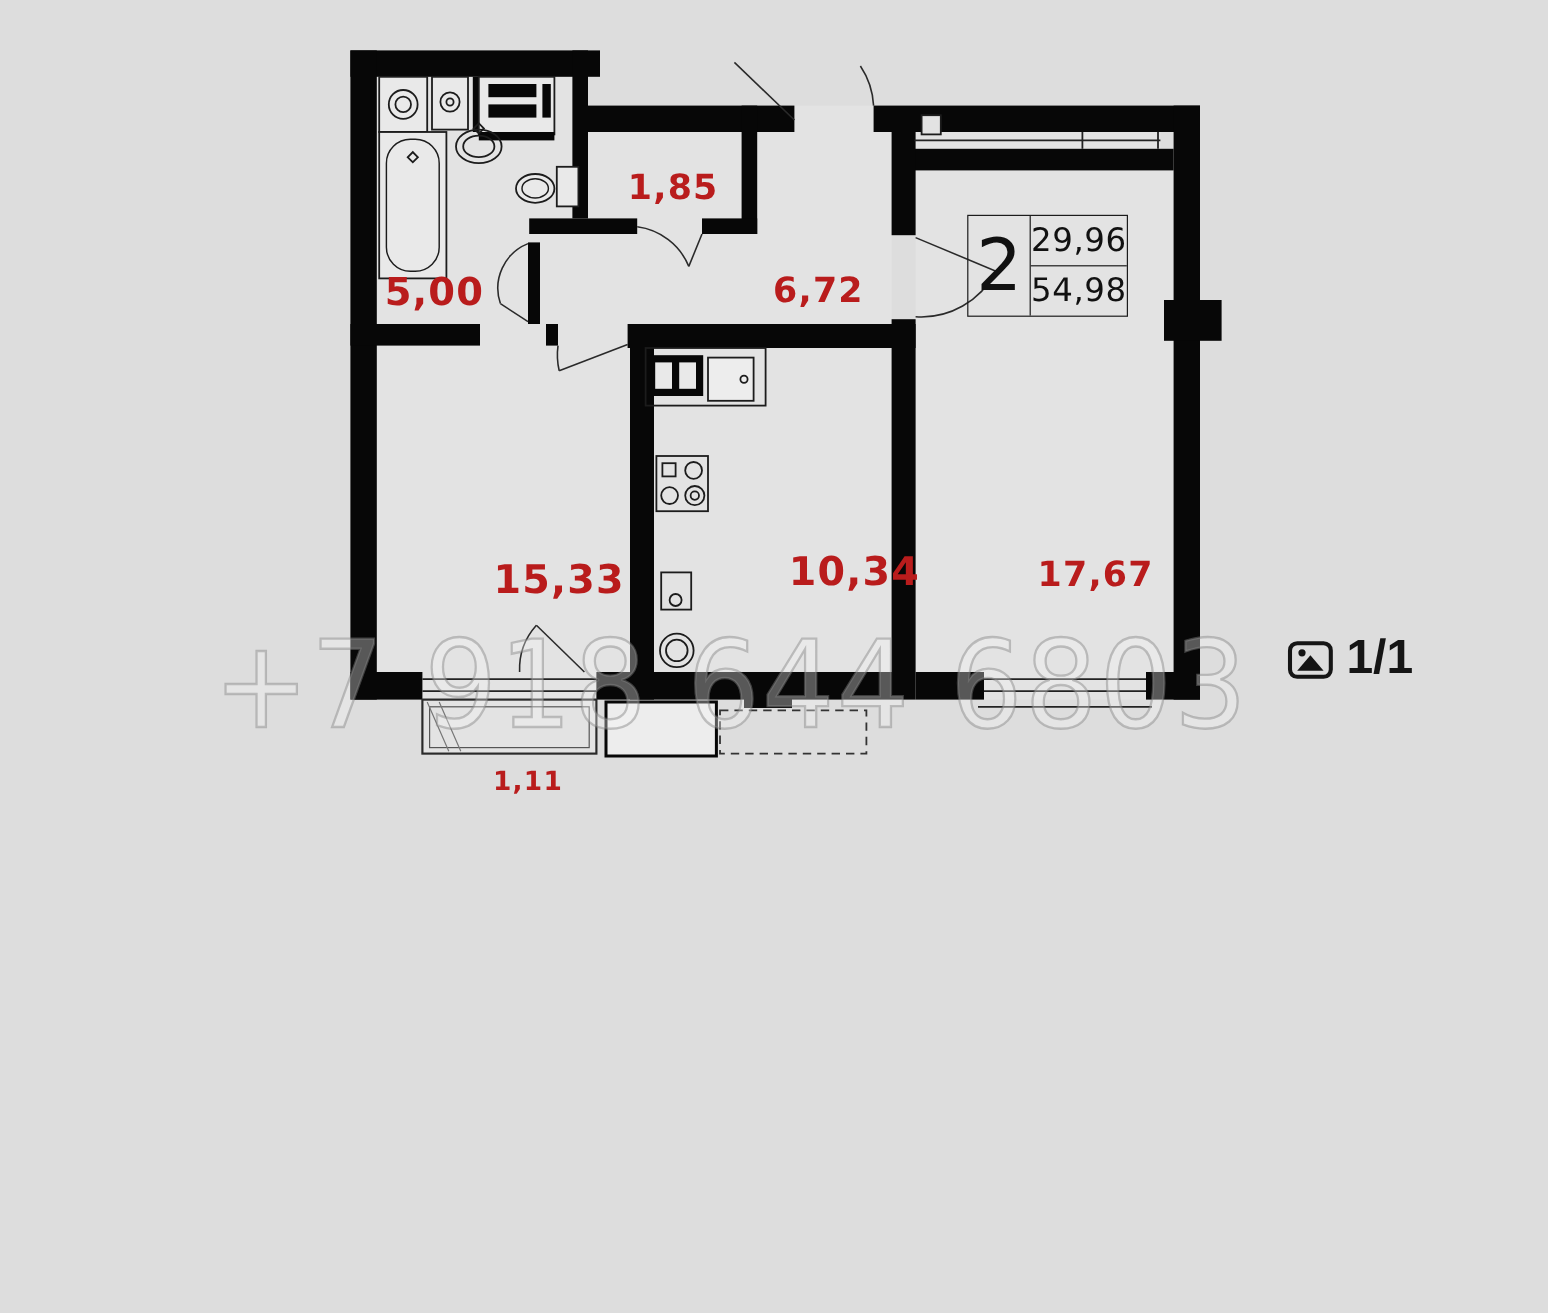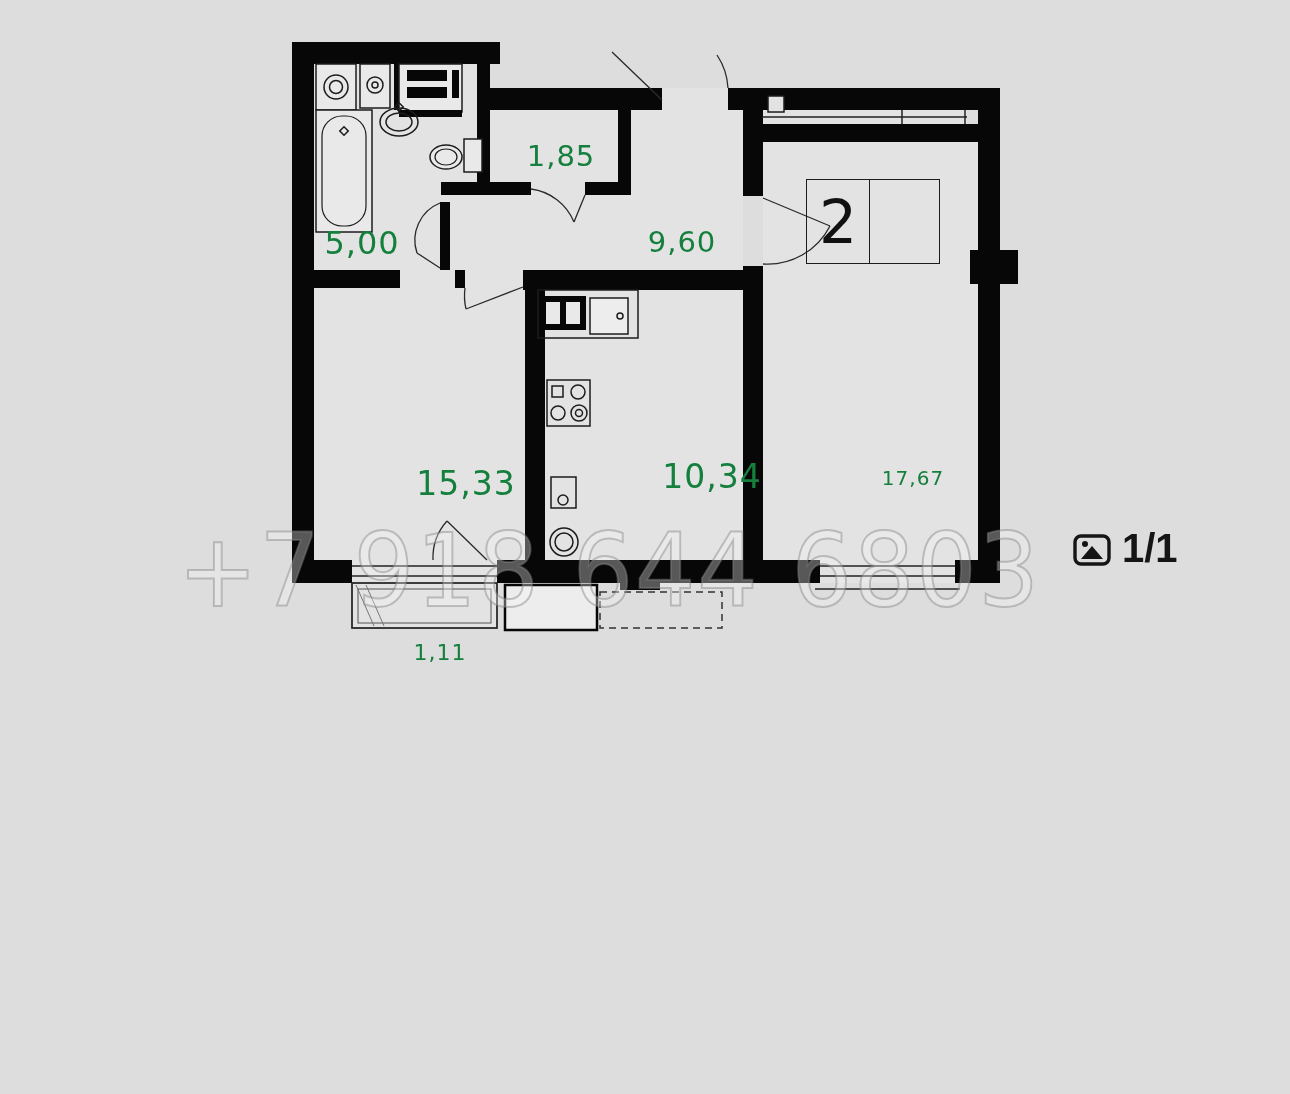--- a/index.html
+++ b/index.html
@@ -6,21 +6,21 @@
   .page{
     position:relative;width:1290px;height:1094px;
     background:#dddddd;overflow:hidden;
     font-family:"DejaVu Sans","Liberation Sans",sans-serif;
     color:#141414;
   }
   .plan-area{position:absolute;left:0;top:0;width:1290px;height:660px;}
   .plan-svg{position:absolute;left:0;top:0;}
   .room-label{
     position:absolute;transform:translate(-50%,-50%);
-    font-family:"DejaVu Sans",sans-serif;font-weight:400;color:#15803d;
+    font-family:"DejaVu Sans",sans-serif;font-weight:700;color:#b91c1c;
     letter-spacing:1px;white-space:nowrap;
   }
   .watermark{
     position:absolute;left:178px;top:512px;
     font-size:101px;font-weight:400;letter-spacing:2px;white-space:nowrap;
     transform:scaleX(.94);transform-origin:left center;
     color:rgba(245,245,245,.34);
     -webkit-text-stroke:2px rgba(130,130,130,.45);
     pointer-events:none;
   }
@@ -171,28 +171,32 @@
         <path d="M830 226 A70 70 0 0 1 763 264"></path>
         <path d="M487 560 L447 521"></path>
         <path d="M433 560 A55 55 0 0 1 447 521"></path>
       </g>
     </svg>
 
     <div class="watermark">+7 918 644 6803</div>
 
     <div class="room-label" style="left:362px;top:243px;font-size:32px;">5,00</div>
     <div class="room-label" style="left:561px;top:156px;font-size:29px;">1,85</div>
-    <div class="room-label" style="left:682px;top:242px;font-size:29px;">9,60</div>
+    <div class="room-label" style="left:682px;top:242px;font-size:29px;">6,72</div>
     <div class="room-label" style="left:466px;top:483px;font-size:33px;">15,33</div>
     <div class="room-label" style="left:676px;top:476px;font-size:33px;margin-left:36px;">10,34</div>
-    <div class="room-label" style="left:913px;top:478px;font-size:20px;">17,67</div>
+    <div class="room-label" style="left:913px;top:478px;font-size:29px;">17,67</div>
     <div class="room-label" style="left:440px;top:604px;font-size:22px;margin-top:48px;">1,11</div>
 
     <div class="unit-badge">
       <div class="badge-rooms">2</div>
+      <div class="badge-values">
+        <div class="v top">29,96</div>
+        <div class="v">54,98</div>
+      </div>
     </div>
 
     <div class="image-counter">
       <svg width="40" height="40" viewBox="0 0 40 40">
         <rect x="3" y="7" width="34" height="28" rx="6" fill="none" stroke="#151515" stroke-width="3.4"></rect>
         <circle cx="13" cy="15" r="3" fill="#151515"></circle>
         <path d="M9 30 L20 17 L31 30 Z" fill="#151515"></path>
       </svg>
       <span class="count">1/1</span>
     </div>

